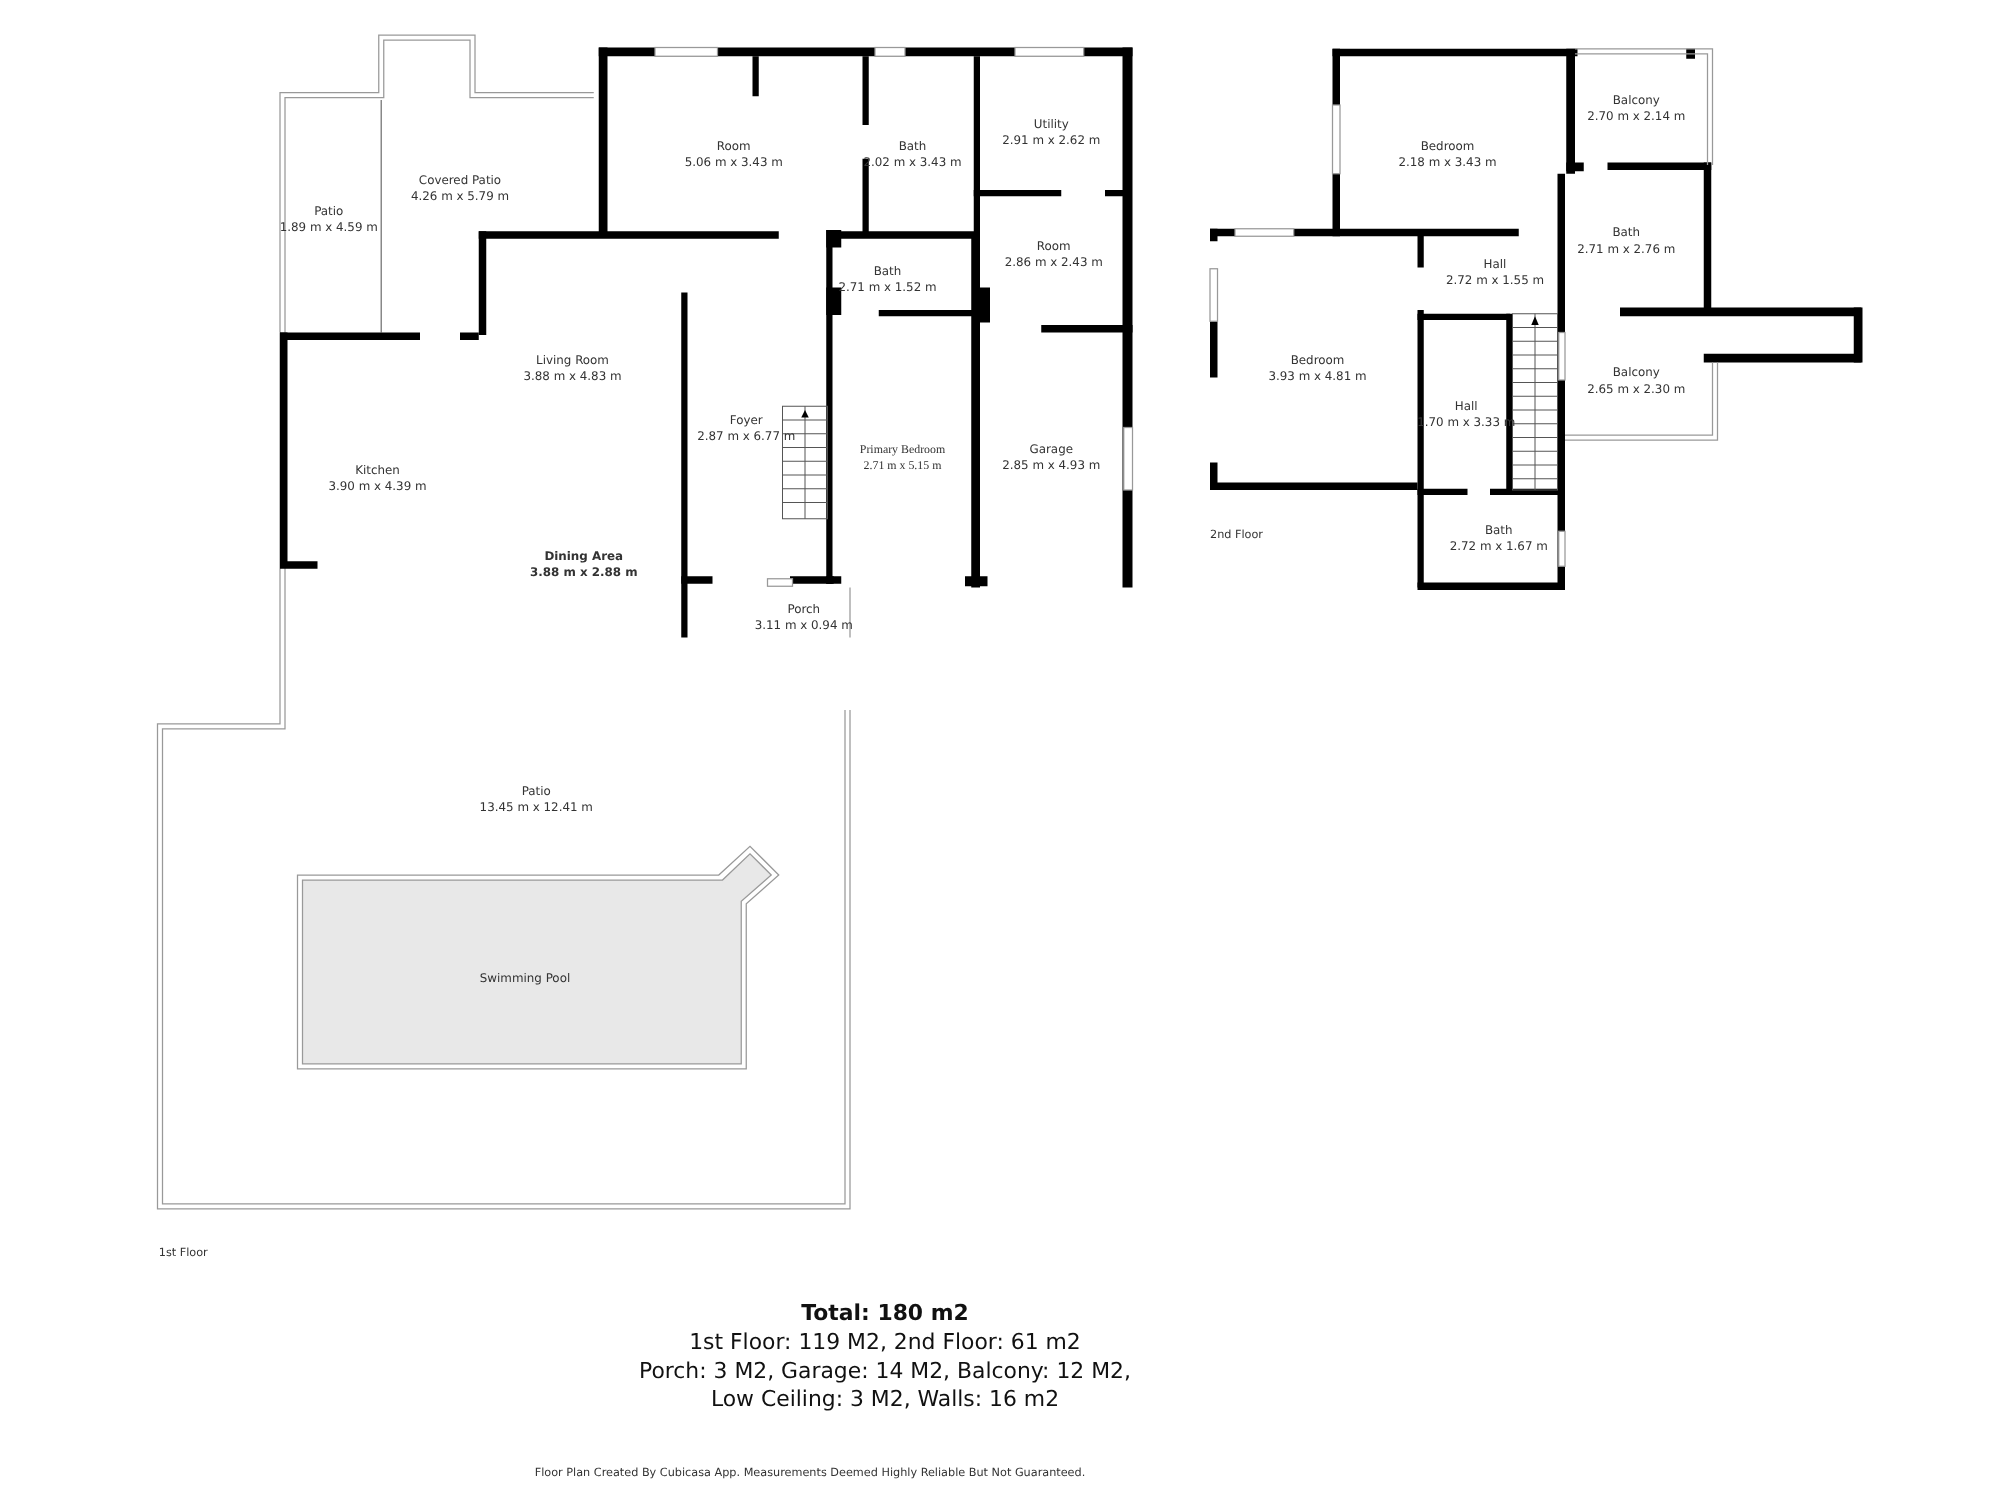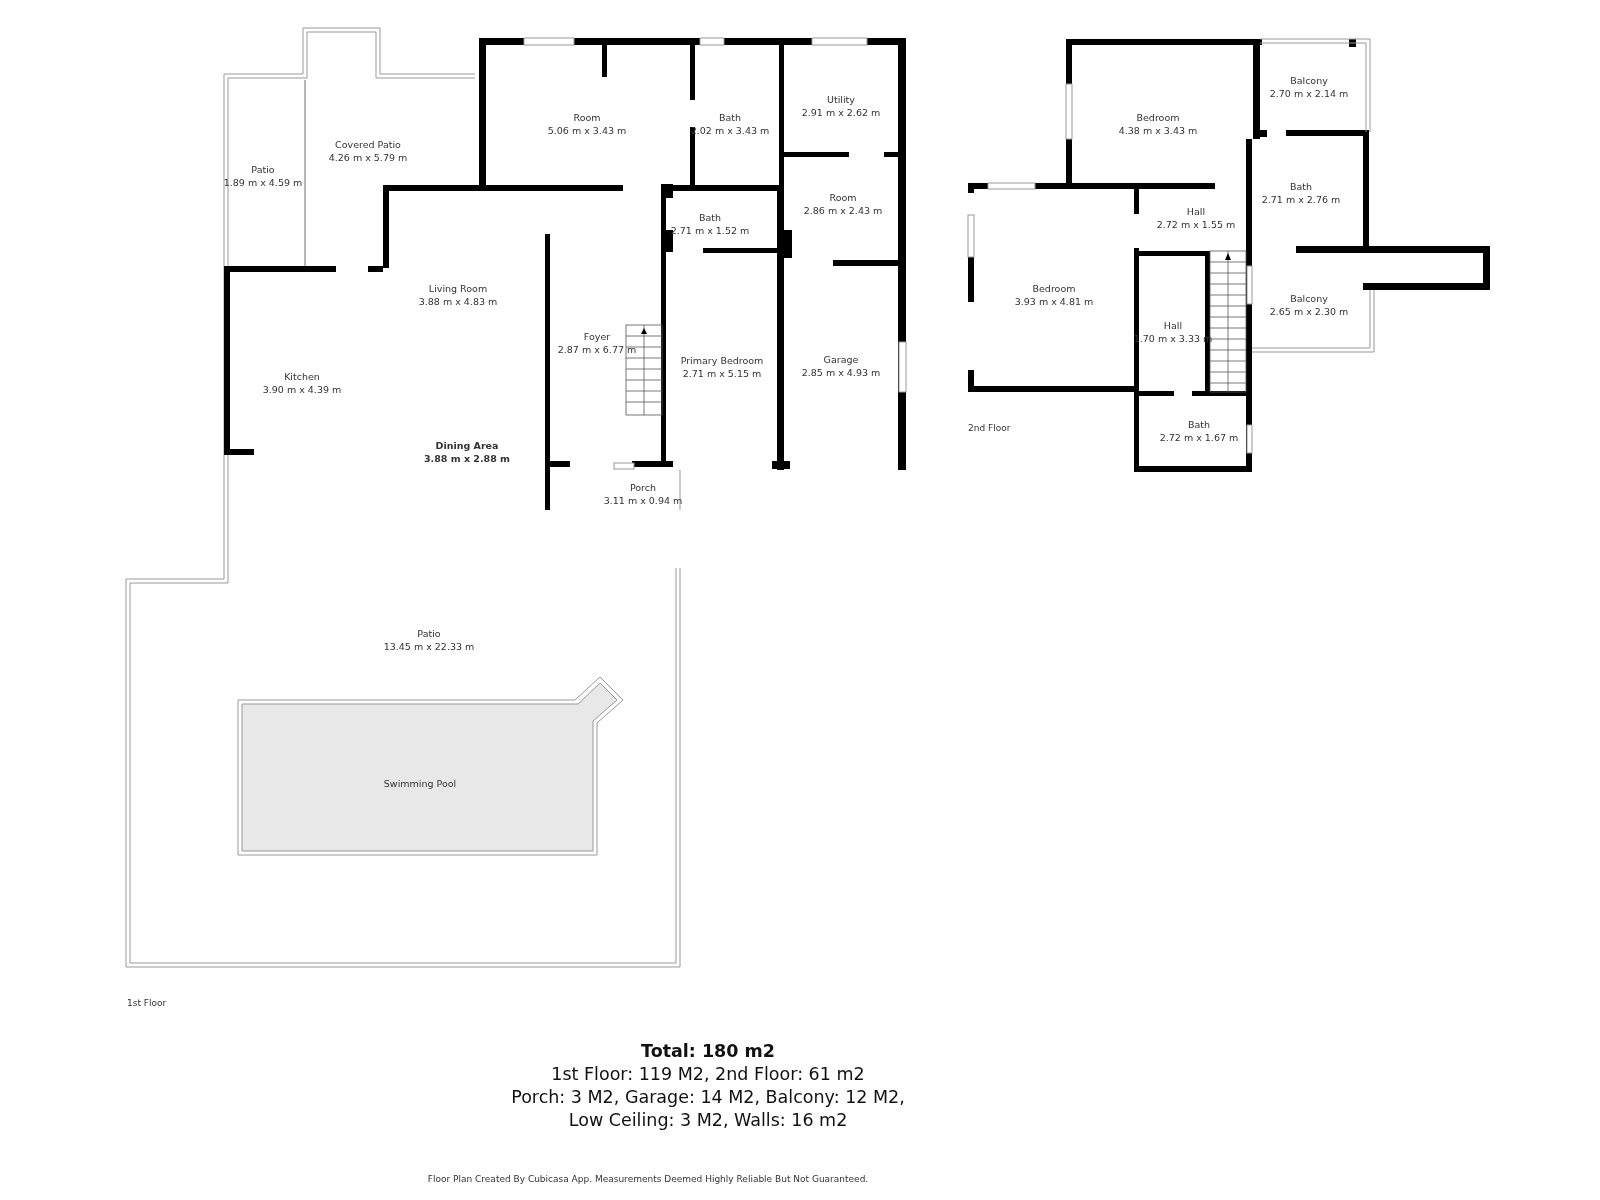--- a/index.html
+++ b/index.html
@@ -205,47 +205,47 @@
   <div>3.88 m x 4.83 m</div>
 </div>
 <div class="room-label" style="left:302px; top:383px;">
   <div>Kitchen</div>
   <div>3.90 m x 4.39 m</div>
 </div>
 <div class="room-label" style="left:597px; top:343px;">
   <div>Foyer</div>
   <div>2.87 m x 6.77 m</div>
 </div>
-<div class="room-label" style="left:722px; top:367px;">
+<div class="room-label" style="left:722px; top:367px;font-family:Liberation Serif, serif;">
   <div>Primary Bedroom</div>
   <div>2.71 m x 5.15 m</div>
 </div>
 <div class="room-label" style="left:841px; top:366px;">
   <div>Garage</div>
   <div>2.85 m x 4.93 m</div>
 </div>
 <div class="room-label" style="left:467px; top:452px;font-weight:bold;">
   <div>Dining Area</div>
   <div>3.88 m x 2.88 m</div>
 </div>
 <div class="room-label" style="left:615px; top:494px;margin-left:28px;">
   <div>Porch</div>
   <div>3.11 m x 0.94 m</div>
 </div>
 <div class="room-label" style="left:429px; top:640px;">
   <div>Patio</div>
-  <div>13.45 m x 22.33 m</div>
+  <div>13.45 m x 12.41 m</div>
 </div>
 <div class="room-label" style="left:420px; top:783px;">
   <div>Swimming Pool</div>
 </div>
 
 <div class="room-label" style="left:1158px; top:124px;">
   <div>Bedroom</div>
-  <div>4.38 m x 3.43 m</div>
+  <div>2.18 m x 3.43 m</div>
 </div>
 <div class="room-label" style="left:1309px; top:87px;">
   <div>Balcony</div>
   <div>2.70 m x 2.14 m</div>
 </div>
 <div class="room-label" style="left:1301px; top:193px;">
   <div>Bath</div>
   <div>2.71 m x 2.76 m</div>
 </div>
 <div class="room-label" style="left:1196px; top:218px;">

